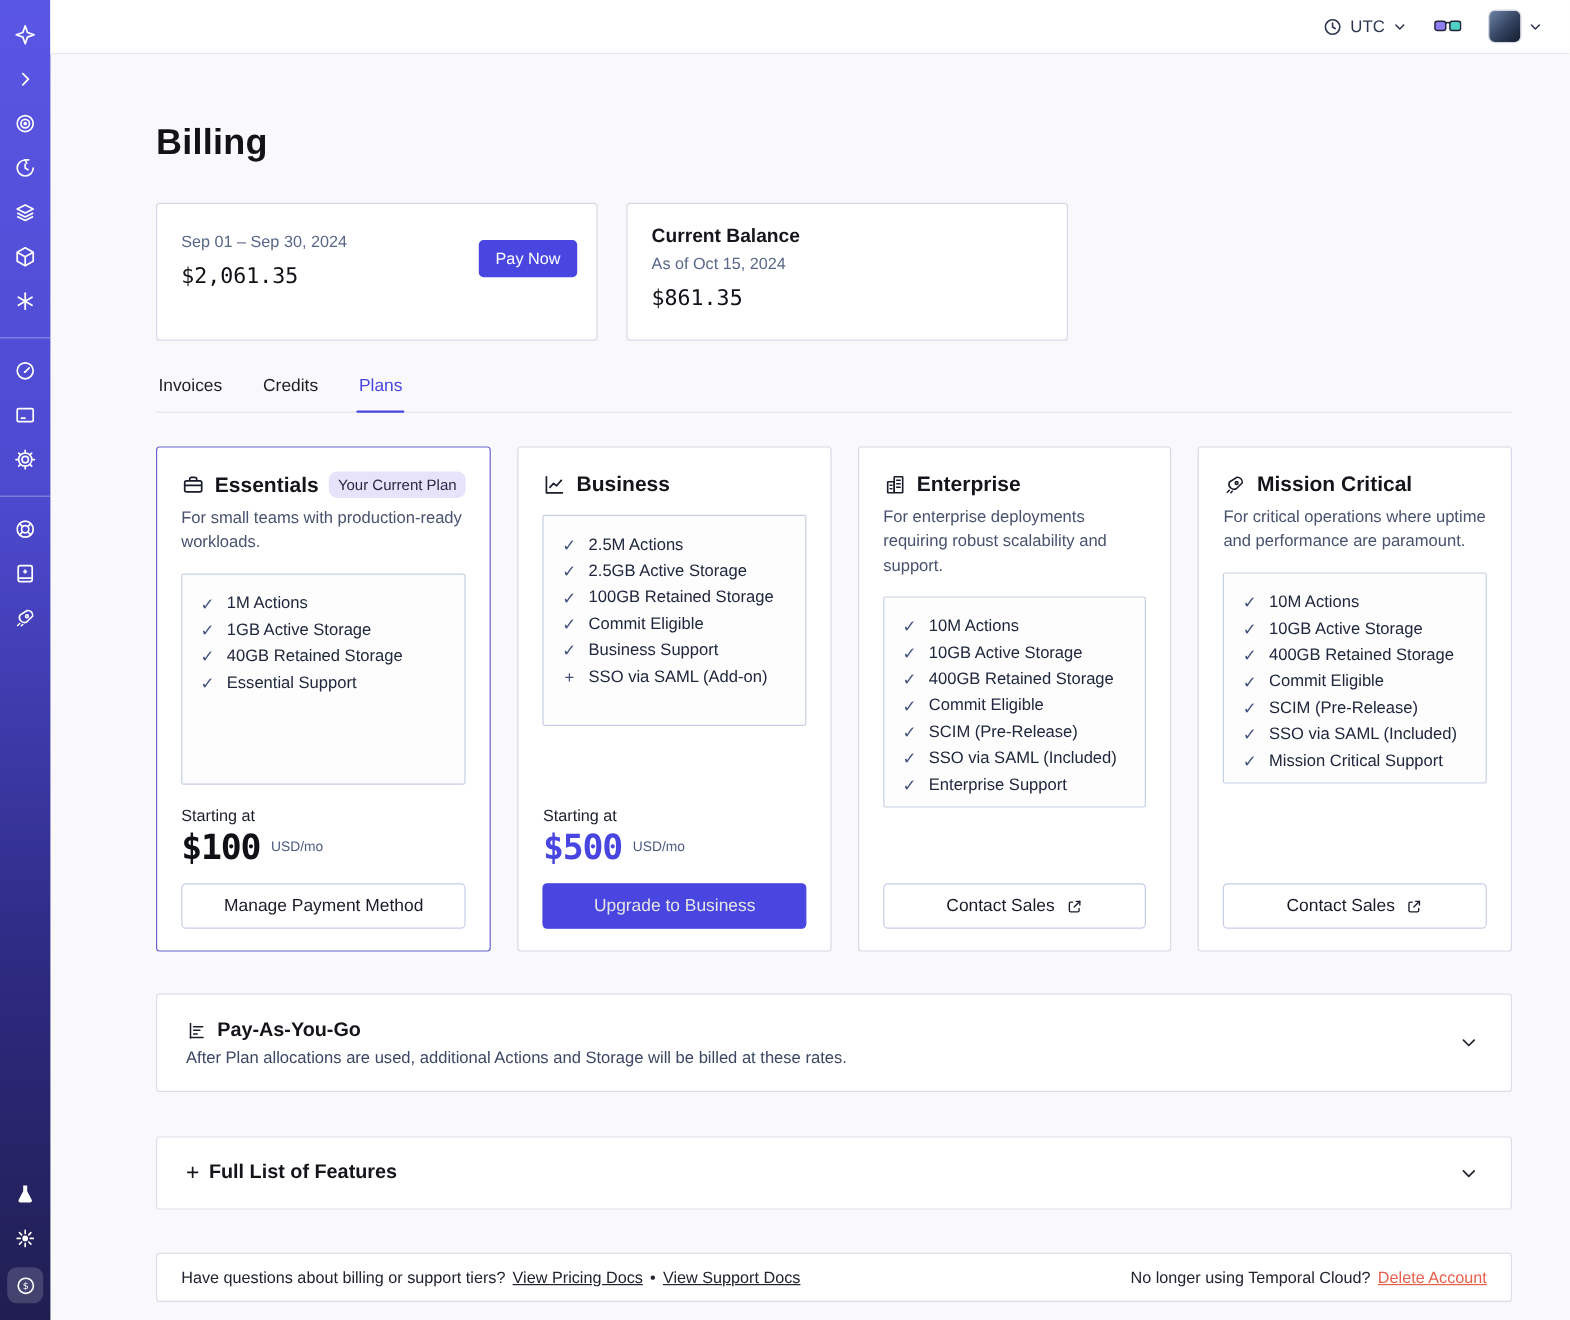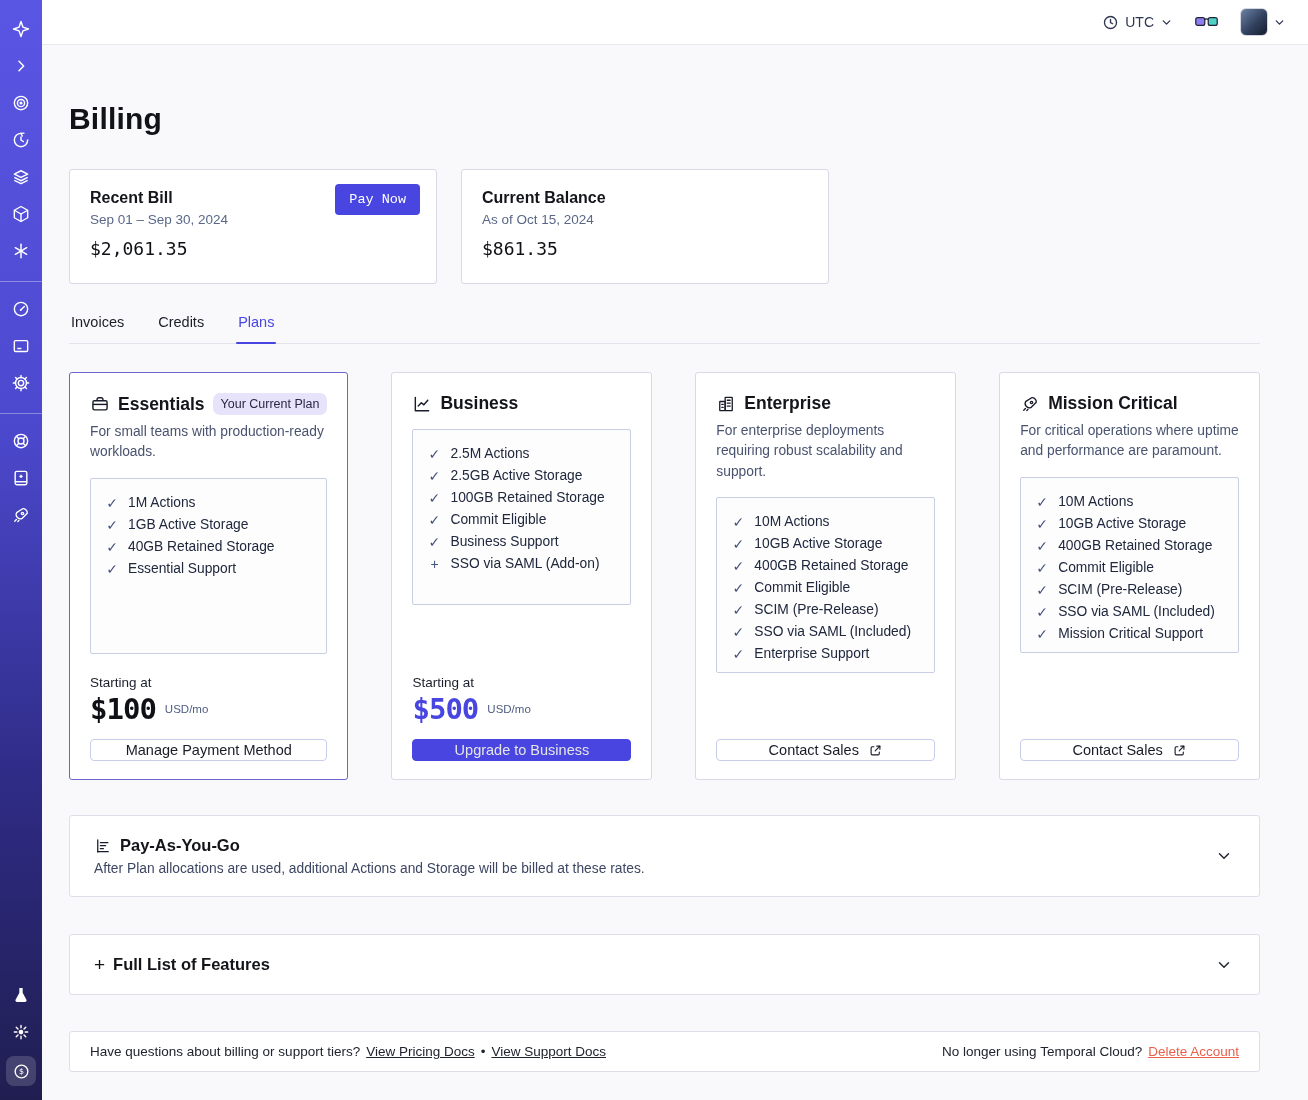--- a/index.html
+++ b/index.html
@@ -34,47 +34,47 @@
   }
   .tz-btn { display: flex; align-items: center; gap: 6px; cursor: pointer; color: #2e3650; font-size: 14px; font-weight: 500;}
   .icon-btn { cursor: pointer; display: flex; align-items: center; }
   .avatar-btn { display: flex; align-items: center; gap: 5px; cursor: pointer; }
   .avatar {
     width: 28px; height: 28px; border-radius: 6px;
     background: linear-gradient(135deg, #6d83a6 0%, #32415e 55%, #151d2e 100%);
     border: 1px solid #d5d8e0;
   }
 
-  .content { padding: 57px 48px 0 27px; }
+  .content { padding: 57px 48px 0 88px; }
 
   h1.page-title { font-size: 30px; font-weight: 600; color: #121317; letter-spacing: .2px; }
 
   
   .summary-row { display: flex; gap: 24px; margin-top: 33px; }
   .sum-card {
     width: 368px; height: 115px; background: #fff; border: 1px solid #d7dae5;
     border-radius: 3px; padding: 19px 20px; position: relative;
   }
   .sum-title { font-size: 16px; font-weight: 600; color: #15161b; }
   .sum-sub { font-size: 13.5px; color: #596788; margin-top: 5px; }
   .sum-amount { font-family: "DejaVu Sans Mono", monospace; font-size: 18px; color: #101116; margin-top: 11px; }
   .pay-now {
-    position: absolute; top: 14px; right: 16px;
+    position: absolute; top: 30px; right: 16px;
     background: var(--accent); color: #fff; border: none; border-radius: 4px;
-    font-family: Liberation Mono, monospace; font-size: 13.5px; padding: 8px 14px; cursor: pointer;
+    font-family: Liberation Sans, sans-serif; font-size: 13.5px; padding: 8px 14px; cursor: pointer;
   }
 
   
   .tabs { display: flex; gap: 30px; margin-top: 30px; border-bottom: 1px solid #e3e5ec; }
   .tab { font-size: 14.5px; color: #1c1e26; padding: 0 2px 13px; cursor: pointer; position: relative; }
   .tab.active { color: var(--accent); font-weight: 500; }
   .tab.active::after { content: ""; position: absolute; left: 0; right: 0; bottom: -1px; height: 2px; background: var(--accent); border-radius: 2px; }
 
   
-  .plans-row { display: flex; gap: 43px; margin-top: 28px; }
+  .plans-row { display: flex; gap: 22px; margin-top: 28px; }
   .plan-card {
     flex: 1; background: #fff; border: 1px solid #d7dae5; border-radius: 3px;
     padding: 20px 20px 18px; display: flex; flex-direction: column; min-height: 408px;
   }
   .plan-card.current { border-color: #6b65cd; }
   .plan-head { display: flex; align-items: center; gap: 8px; }
   .plan-name { font-size: 17.5px; font-weight: 600; color: #14151a; }
   .plan-badge {
     background: var(--badge-bg); color: #2b2846; font-size: 12.5px; font-weight: 500;
     border-radius: 7px; padding: 4px 8px; white-space: nowrap;
@@ -86,21 +86,21 @@
   }
   .feature { display: flex; align-items: flex-start; gap: 9px; font-size: 13.8px; color: #20283d; line-height: 22px; }
   .f-icon { color: #43517c; font-size: 14px; width: 14px; text-align: center; flex: 0 0 14px; }
   .card-bottom { margin-top: auto; }
   .starting-at { font-size: 13.5px; color: #1b1f2c; margin-top: 18px; }
   .price-row { display: flex; align-items: center; gap: 9px; margin-top: 2px; }
   .price { font-family: "DejaVu Sans Mono", monospace; font-size: 29px; font-weight: 700; color: #101116; letter-spacing: -1px; }
   .price.accent { color: var(--accent); }
   .price-unit { display: flex; flex-direction: row; font-size: 11.5px; color: #4d5c82; line-height: 1.25; }
   .plan-btn {
-    margin-top: 13px; width: 100%; height: 22px; border-radius: 4px; cursor: pointer;
+    margin-top: 13px; width: 100%; height: 38px; border-radius: 4px; cursor: pointer;
     font-family: inherit; font-size: 14.5px; display: flex; align-items: center; justify-content: center; gap: 9px;
   }
   .plan-btn.secondary { background: #fff; border: 1px solid #c8cee8; color: #191c27; font-weight: 500; }
   .plan-btn.primary { background: var(--accent); border: 1px solid var(--accent); color: #e5e5e5; font-weight: 500; }
 
   
   .accordion {
     background: #fff; border: 1px solid #dcdfe8; border-radius: 3px;
     display: flex; align-items: center; padding: 20px 26px 20px 24px; cursor: pointer;
   }
@@ -270,21 +270,20 @@
       </span>
     </div>
   </header>
 
   <div class="content">
 
     <h1 class="page-title">Billing</h1>
 
     <div class="summary-row">
       <section class="sum-card">
-        <div class="sum-title">Recent Bill</div>
         <div class="sum-sub">Sep 01 – Sep 30, 2024</div>
         <div class="sum-amount">$2,061.35</div>
         <button class="pay-now">Pay Now</button>
       </section>
       <section class="sum-card">
         <div class="sum-title">Current Balance</div>
         <div class="sum-sub">As of Oct 15, 2024</div>
         <div class="sum-amount">$861.35</div>
       </section>
     </div>

